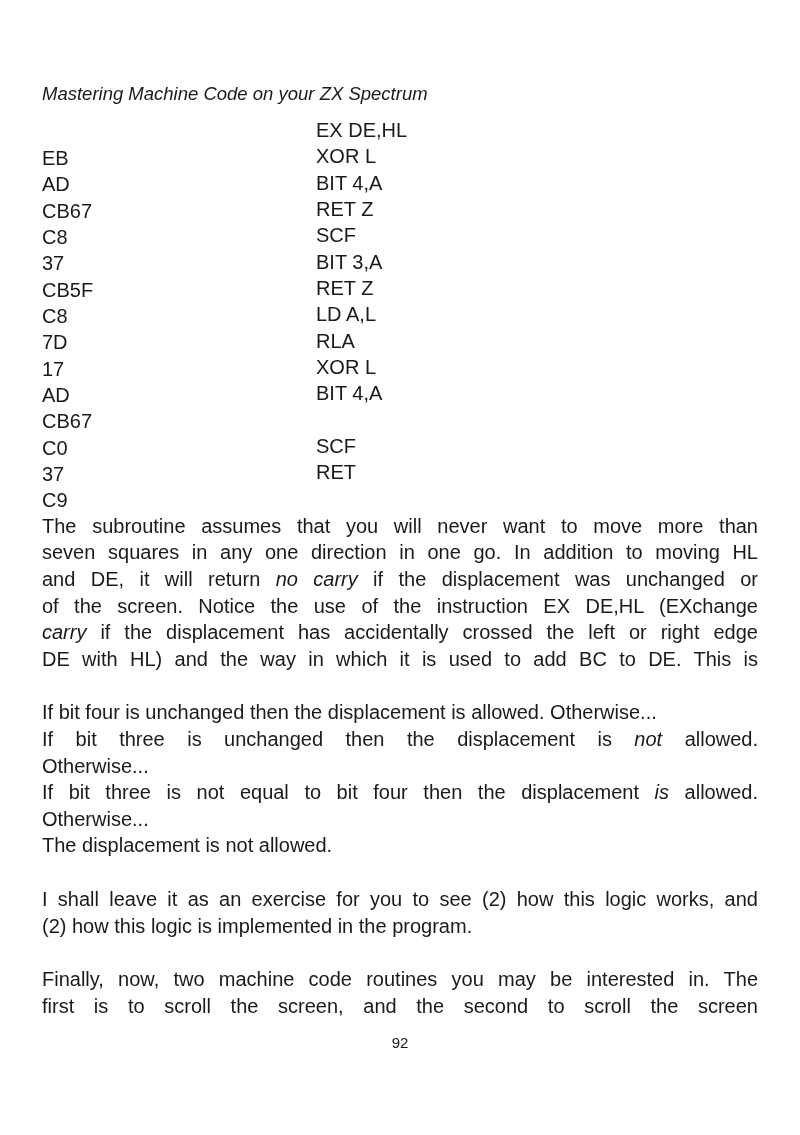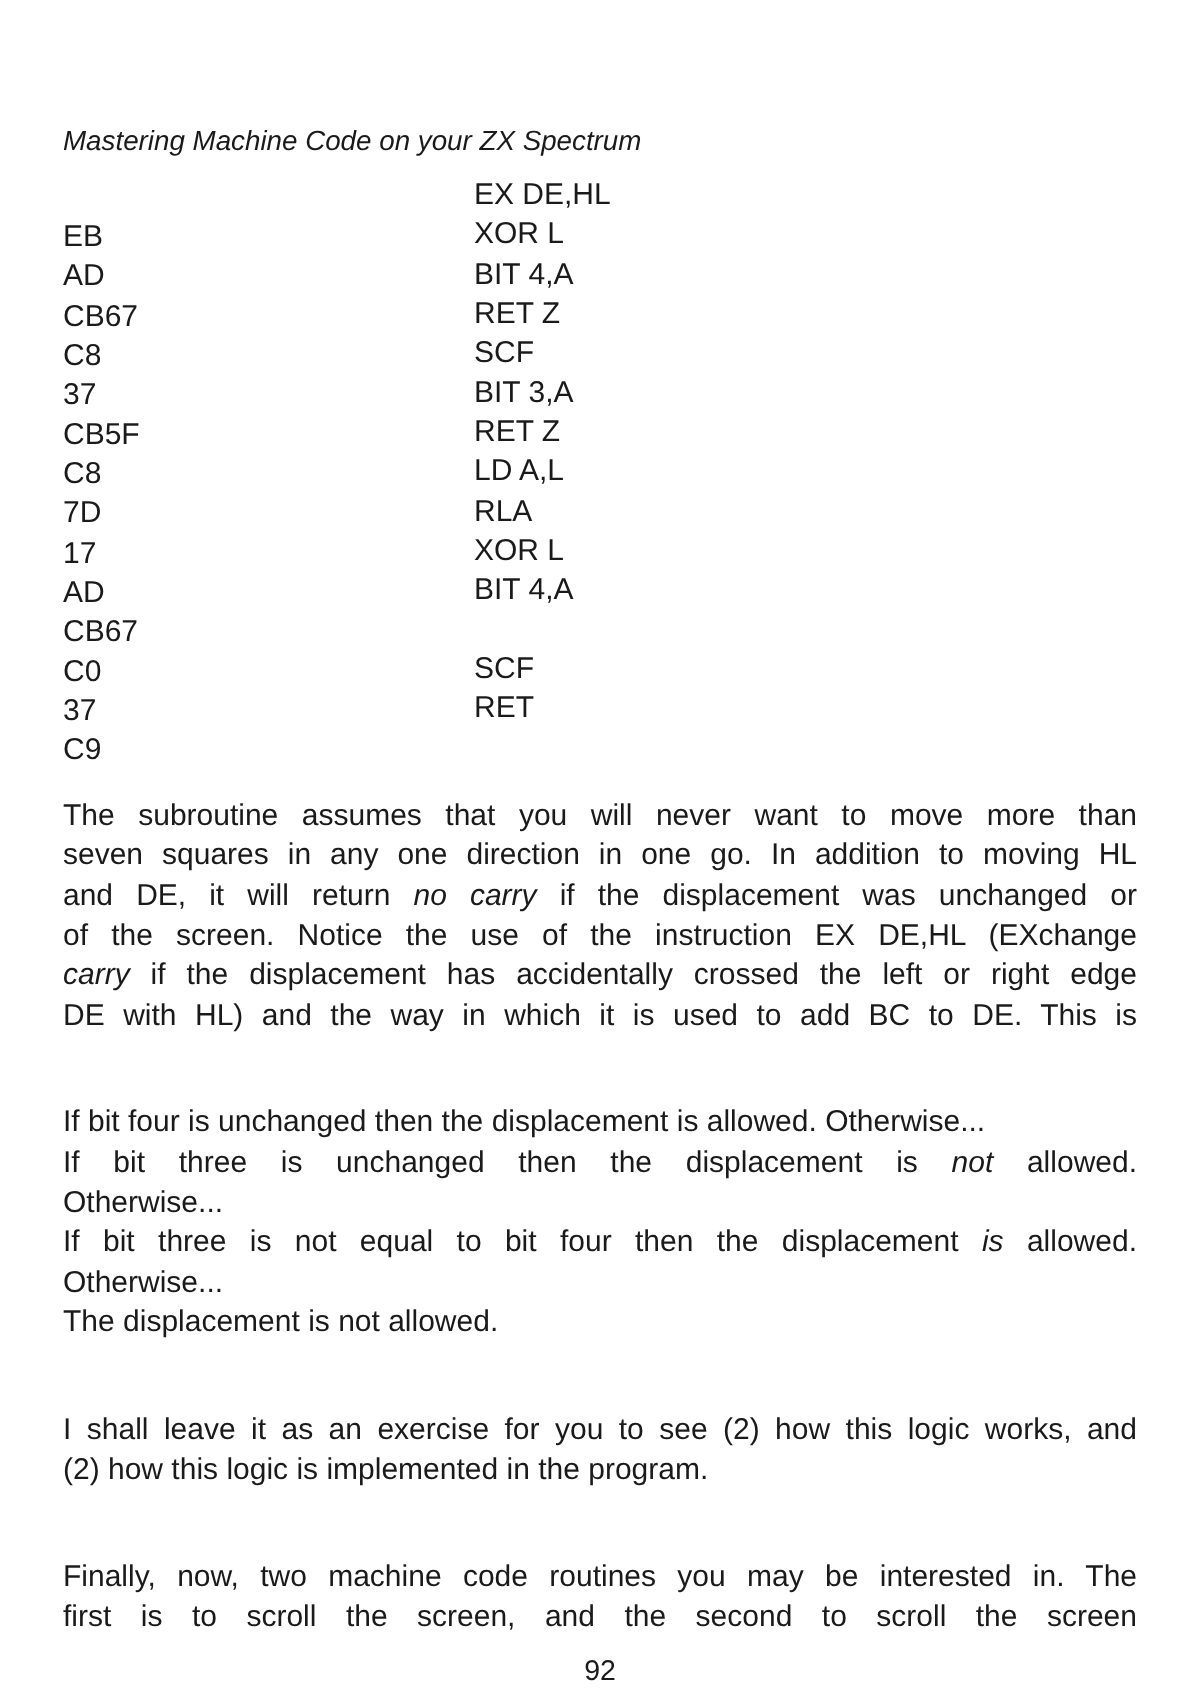--- a/index.html
+++ b/index.html
@@ -35,33 +35,33 @@
   }
   .code-row {
     display: flex;
     line-height: 26.35px;
     height: 26.35px;
     white-space: nowrap;
   }
   .code-hex { flex: 0 0 274px; width: 274px; margin-top: 28px; }
   .code-mnemonic { flex: 1 1 auto; }
   .body-text { font-size: 20px; }
-  .para.spaced { margin-top: 45px; }
+  .para.spaced { margin-top: 27px; }
   .line {
     text-align: justify;
     line-height: 26.6px;
   }
   .line.just {
     text-align-last: justify;
   }
   .it { font-style: italic; }
   .page-number {
     margin-top: 11px;
     text-align: center;
-    font-size: 19px;
+    font-size: 15px;
     line-height: 26px;
   }
 </style>
 </head>
 <body>
 
 <div class="page">
   <div class="content">
     <div class="running-header">Mastering Machine Code on your ZX Spectrum</div>
 

